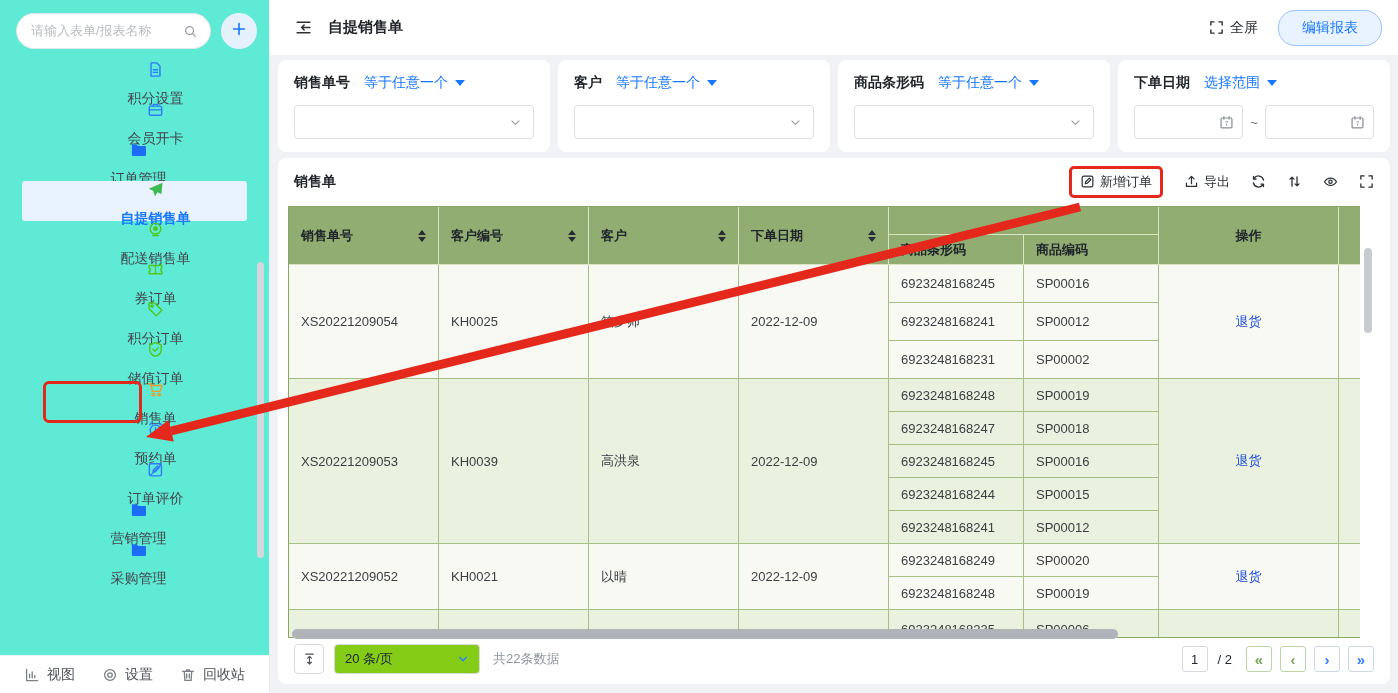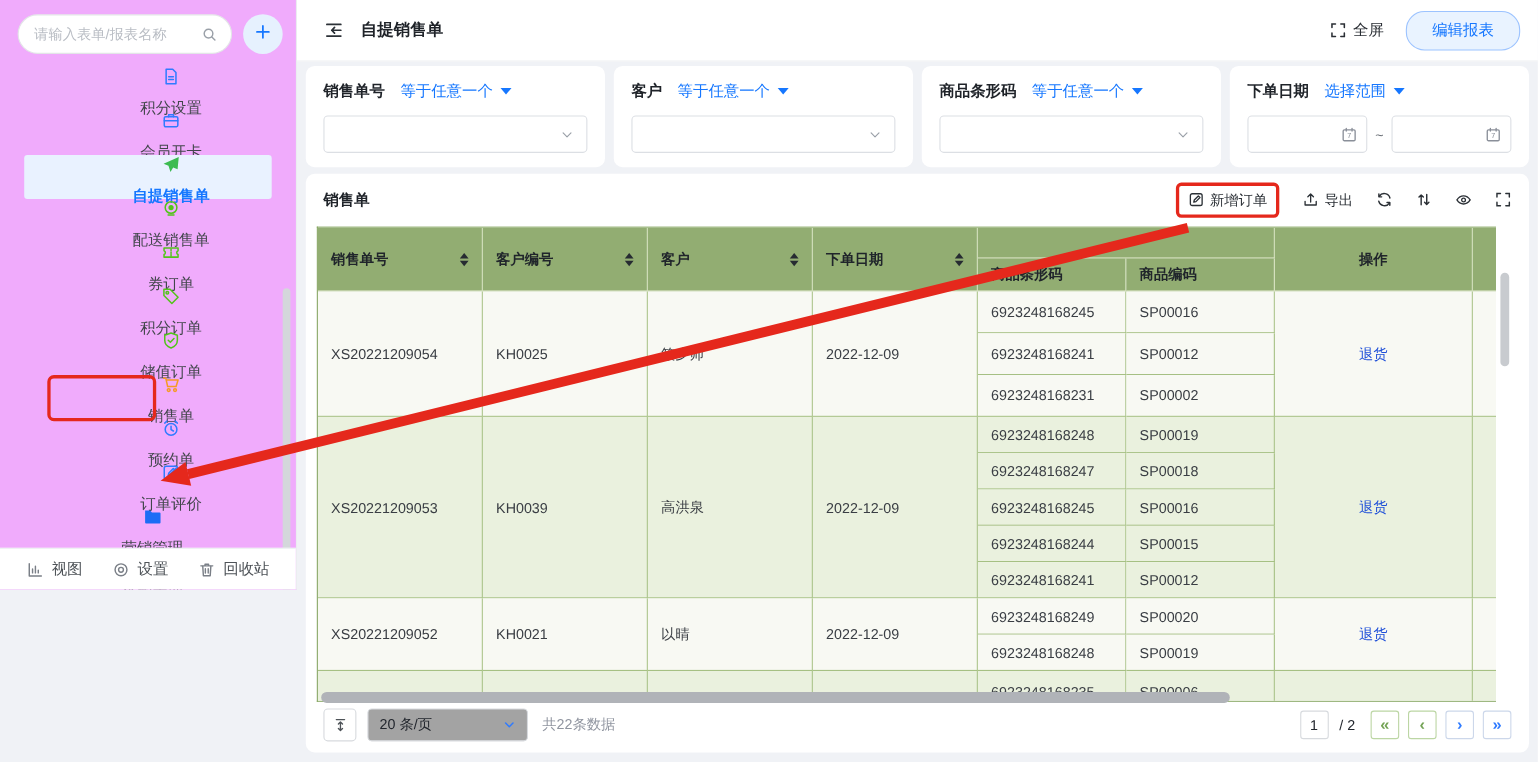--- a/index.html
+++ b/index.html
@@ -3,21 +3,21 @@
 <meta charset="utf-8">
 <style>
   html,body{margin:0;padding:0;}
   body{
     width:1398px;height:693px;position:relative;overflow:hidden;
     background:#f0f2f6;
     font-family:"Liberation Sans","DejaVu Sans",sans-serif;
     -webkit-font-smoothing:antialiased;
   }
   
-  .sidebar{position:absolute;left:0;top:0;width:270px;height:536px;background:#f0abfc;border-right:1px solid #ebedf0;box-sizing:border-box;z-index:2;overflow:hidden;}
+  .sidebar{position:absolute;left:0;top:0;width:270px;height:693px;background:#5eead4;border-right:1px solid #ebedf0;box-sizing:border-box;z-index:2;overflow:hidden;}
   .search-row{display:flex;align-items:center;gap:10px;padding:13px 12px 12px 16px;}
   .search-box{flex:1;height:36px;border:1px solid #e3e5e8;border-radius:18px;display:flex;align-items:center;justify-content:space-between;padding:0 12px 0 14px;color:#b9bdc4;font-size:13px;box-sizing:border-box;background:#fff;}
   .search-box .sicon{color:#9aa0a8;display:flex;}
   .add-btn{width:36px;height:36px;border-radius:50%;background:#e6f1fe;color:#1677ff;display:flex;align-items:center;justify-content:center;flex:0 0 auto;}
   .menu{padding:0 22px;}
   .side-item{position:relative;height:40px;display:flex;align-items:center;gap:12px;font-size:14px;color:#42464c;border-radius:3px;padding-left:8px;box-sizing:border-box;cursor:pointer;flex-direction:column;}
   .side-item.lvl2{padding-left:42px;}
   .side-item.selected{background:#e9f2ff;color:#1677ff;font-weight:bold;}
   .side-item .mi{width:17px;height:17px;display:flex;align-items:center;justify-content:center;flex:0 0 auto;}
   .side-item .mi svg{width:17px;height:17px;}
@@ -73,21 +73,21 @@
   tr.g33 td{height:33px;}
   tr.g40 td{height:40px;}
   td.td-action{text-align:center;}
   .ret-link{color:#1d4ed8;cursor:pointer;}
   .h-thumb{position:absolute;left:14px;top:471px;width:826px;height:10px;border-radius:5px;background:#b0b3b8;z-index:6;cursor:pointer;}
   .v-thumb{position:absolute;left:1086px;top:90px;width:8px;height:85px;border-radius:4px;background:#c8cbcf;z-index:6;cursor:pointer;}
   
   .pager{position:absolute;left:16px;right:16px;bottom:10px;height:30px;display:flex;align-items:center;}
   .sq-btn{width:30px;height:30px;border:1px solid #d7dade;border-radius:4px;background:#fff;display:flex;align-items:center;justify-content:center;color:#4e5358;box-sizing:border-box;cursor:pointer;}
   .sq-btn svg{width:15px;height:15px;}
-  .size-select{margin-left:10px;width:146px;height:30px;border:1px solid #d7dade;border-radius:4px;display:flex;align-items:center;justify-content:space-between;padding:0 10px;font-size:13px;color:#23272e;box-sizing:border-box;background:#a3a3a3;cursor:pointer;}
+  .size-select{margin-left:10px;width:146px;height:30px;border:1px solid #d7dade;border-radius:4px;display:flex;align-items:center;justify-content:space-between;padding:0 10px;font-size:13px;color:#23272e;box-sizing:border-box;background:#84cc16;cursor:pointer;}
   .size-select svg{width:12px;height:12px;color:#2f7bff;}
   .total-txt{margin-left:13px;font-size:13px;color:#9095a0;}
   .pg-right{margin-left:auto;display:flex;align-items:center;gap:8px;}
   .page-input{width:26px;height:26px;border:1px solid #d7dade;border-radius:3px;display:flex;align-items:center;justify-content:center;font-size:13px;color:#23272e;box-sizing:border-box;background:#fff;}
   .page-total{font-size:13px;color:#23272e;margin:0 6px 0 2px;}
   .pg-btn{width:26px;height:26px;border-radius:3px;background:#fff;display:flex;align-items:center;justify-content:center;font-size:15px;font-weight:bold;box-sizing:border-box;cursor:pointer;border:1px solid #d7dade;}
   .pg-btn.green{border-color:#bcd6a4;color:#74a356;}
   .pg-btn.blue{border-color:#ccd7ea;color:#2f7bff;}
   
   .overlay{position:absolute;left:0;top:0;width:1398px;height:693px;z-index:30;pointer-events:none;}
@@ -123,20 +123,28 @@
         <span>积分设置</span>
       </div>
       <div class="side-item lvl2">
         <span class="mi" style="color: rgb(47, 123, 255);">
           <svg viewBox="0 0 16 16" fill="none" stroke="currentColor" stroke-width="1.3" stroke-linecap="round" stroke-linejoin="round">
             <rect x="2.2" y="4.8" width="11.6" height="8.6" rx="1.2"></rect>
             <path d="M5.9 4.8V3.2h4.2v1.6M2.2 8.3h11.6"></path>
           </svg>
         </span>
         <span>会员开卡</span>
+      </div>
+      <div class="side-item lvl1">
+        <span class="mi" style="color: rgb(28, 108, 245);">
+          <svg viewBox="0 0 16 16">
+            <path d="M1.8 3h4.4l1.4 1.6h6.6c.5 0 .8.3.8.8v7.8c0 .5-.3.8-.8.8H2.6c-.5 0-.8-.3-.8-.8V3z" fill="currentColor"></path>
+          </svg>
+        </span>
+        <span>订单管理</span>
       </div>
       <div class="side-item lvl2 selected">
         <span class="mi" style="color: rgb(61, 187, 82);">
           <svg viewBox="0 0 16 16">
             <path d="M14.6 1.6L1.6 7.3l4.2 1.8 1.7 5.3 2.3-3.7 3.8 1.5z" fill="currentColor"></path>
           </svg>
         </span>
         <span>自提销售单</span>
       </div>
       <div class="side-item lvl2">

